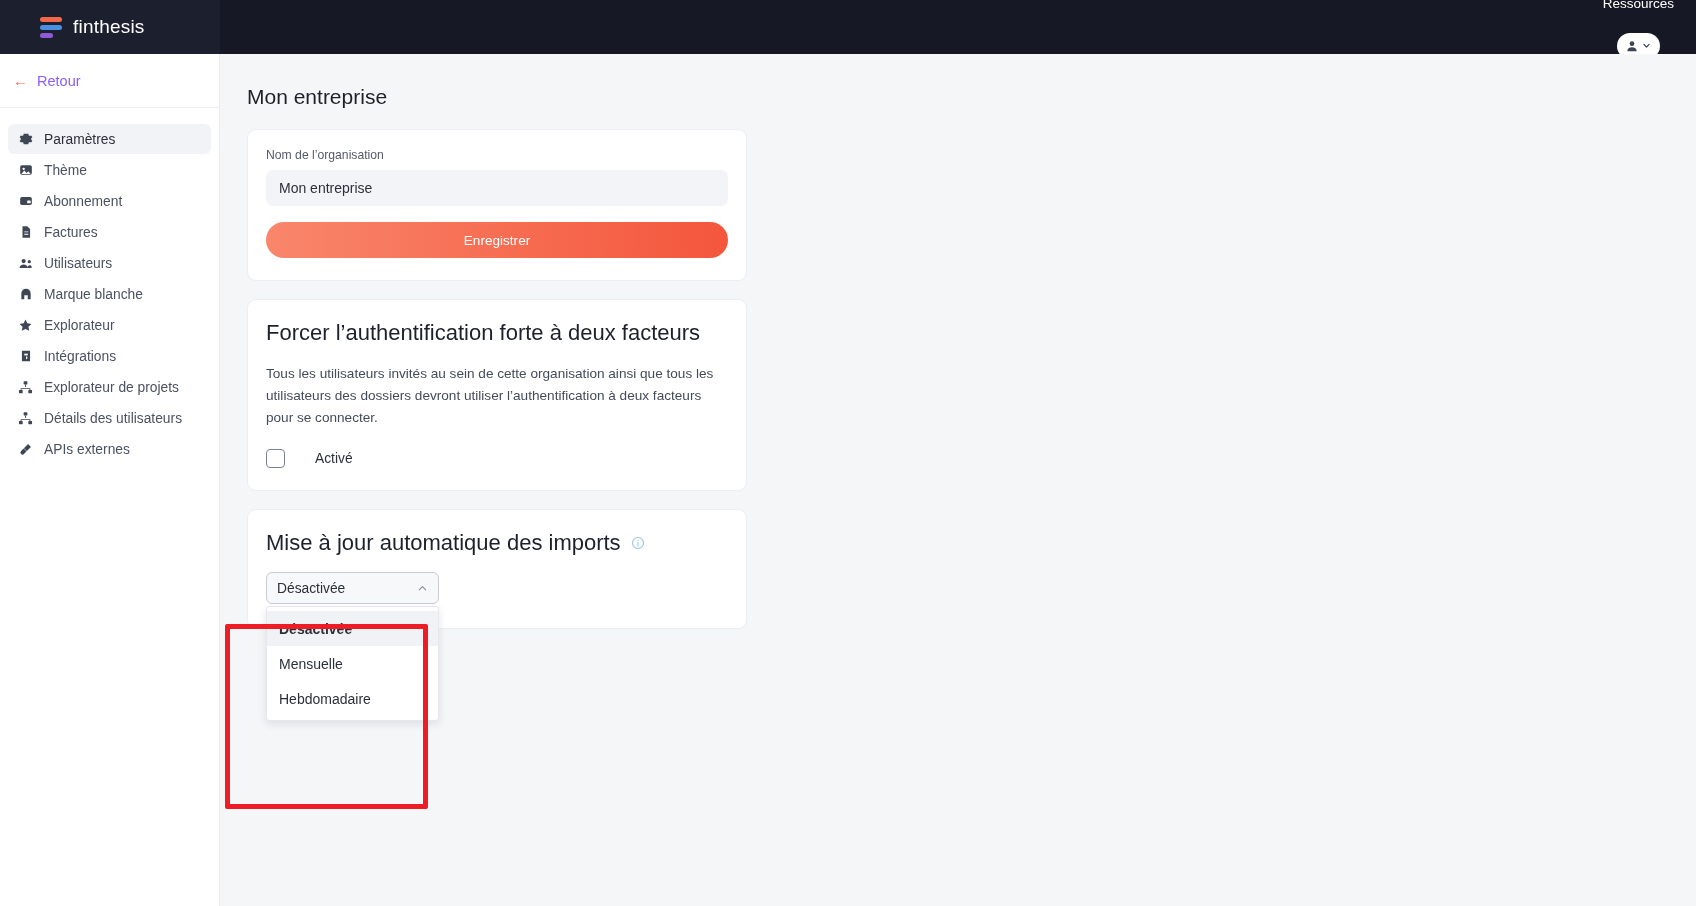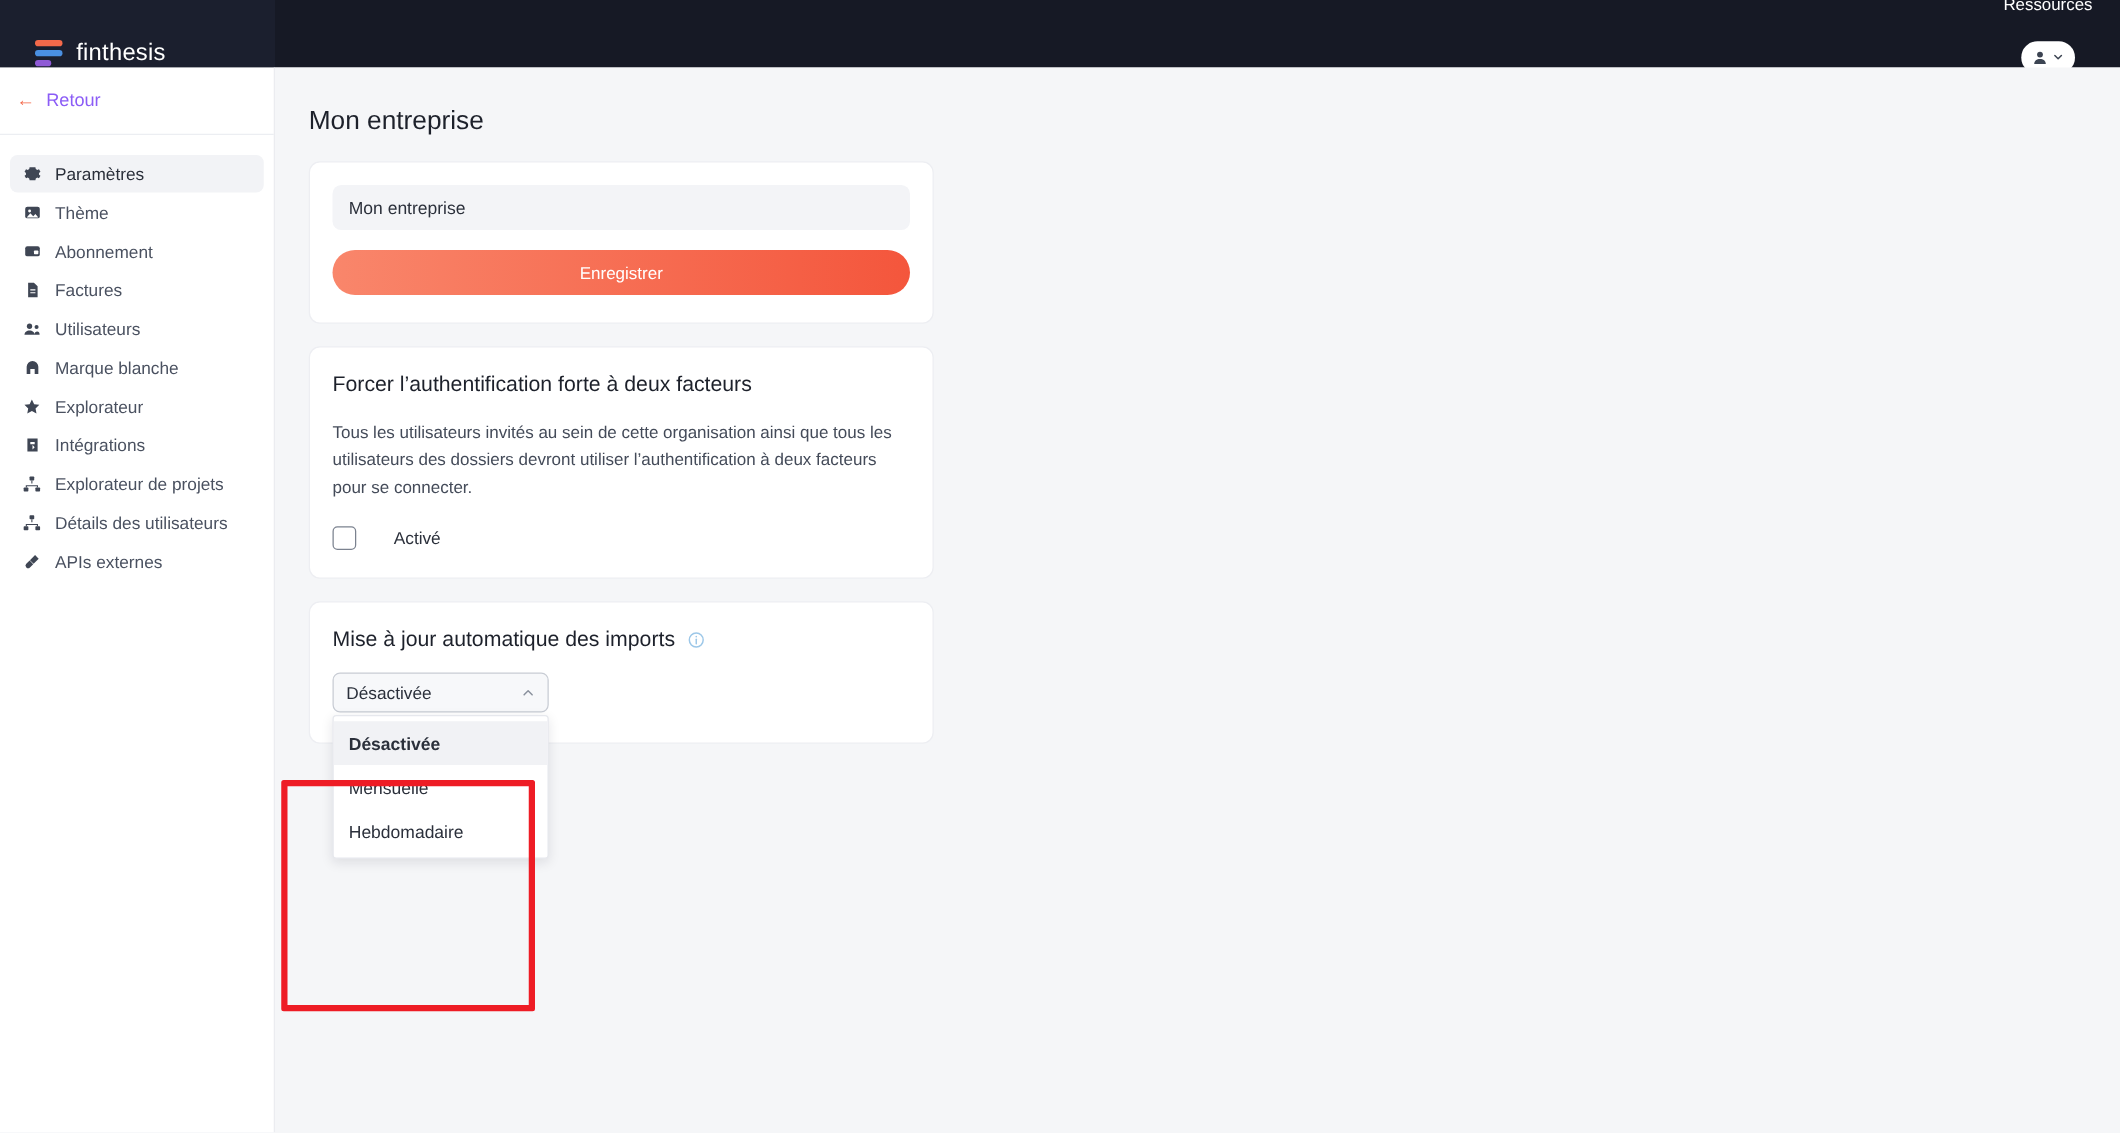--- a/index.html
+++ b/index.html
@@ -13,22 +13,22 @@
 
   
   .topbar {
     position: absolute; top: 0; left: 0; right: 0; height: 54px;
     background: #161925;
     display: flex; align-items: center;
   }
   .brand {
     width: 220px; height: 54px;
     background: #1b1f2e;
-    display: flex; align-items: flex-end; gap: 11px;
-    padding-left: 28px;
+    display: flex; align-items: center; gap: 11px;
+    padding-left: 40px;
   }
   .logo-mark { width: 22px; height: 24px; display: flex; flex-direction: column; justify-content: center; gap: 3px; }
   .logo-bar { height: 5px; border-radius: 3px; }
   .logo-bar.b1 { width: 22px; background: #f4694a; }
   .logo-bar.b2 { width: 22px; background: #4a90e2; }
   .logo-bar.b3 { width: 13px; background: #8f5ad6; margin-left: 0; }
   .brand-name { color: #ffffff; font-size: 19px; letter-spacing: .2px; }
   .topbar-right {
     margin-left: auto; display: flex; align-items: center; gap: 22px;
     padding-right: 22px;
@@ -85,21 +85,21 @@
     margin-top: 16px; height: 36px; width: 100%; border: none; border-radius: 20px;
     background: linear-gradient(90deg, #f9866b 0%, #f4563c 100%);
     color: #ffffff; font-size: 13.6px; font-family: "Liberation Sans", sans-serif;
     display: flex; align-items: center; justify-content: center;
   }
   .delete-link {
     margin-top: 19px; text-align: center; color: #f4694a; font-size: 13.6px;
     display: flex; align-items: center; justify-content: center; gap: 7px;
   }
 
-  .card-title { font-size: 17px; color: #1d212b; font-weight: 400; }
+  .card-title { font-size: 22px; color: #1d212b; font-weight: 400; }
   .card-body { margin-top: 17px; font-size: 13.6px; line-height: 1.62; color: #444b59; }
   .check-row { margin-top: 20px; display: flex; align-items: center; gap: 30px; }
   .checkbox { width: 19px; height: 19px; border: 1.4px solid #7b828f; border-radius: 4px; background: #fff; }
   .check-label { font-size: 13.8px; color: #2b303b; }
 
   .title-row { display: flex; align-items: center; gap: 10px; }
   .info-ico { width: 14px; height: 14px; color: #9cc7e8; }
   .info-ico svg { display: block; }
 
   
@@ -277,20 +277,21 @@
         <span>APIs externes</span>
       </div>
 
     </div>
   </div>
 
   <div class="main">
     <h1 class="page-title">Mon entreprise</h1>
 
     <div class="card c1">
+      <div class="field-label">Nom de l’organisation</div>
       <input class="text-input" type="text" value="Mon entreprise" style="">
       <button class="save-btn">Enregistrer</button>
     </div>
 
     <div class="card c2">
       <div class="card-title">Forcer l’authentification forte à deux facteurs</div>
       <div class="card-body">Tous les utilisateurs invités au sein de cette organisation ainsi que tous les utilisateurs des dossiers devront utiliser l’authentification à deux facteurs pour se connecter.</div>
       <div class="check-row">
         <span class="checkbox"></span>
         <span class="check-label">Activé</span>

